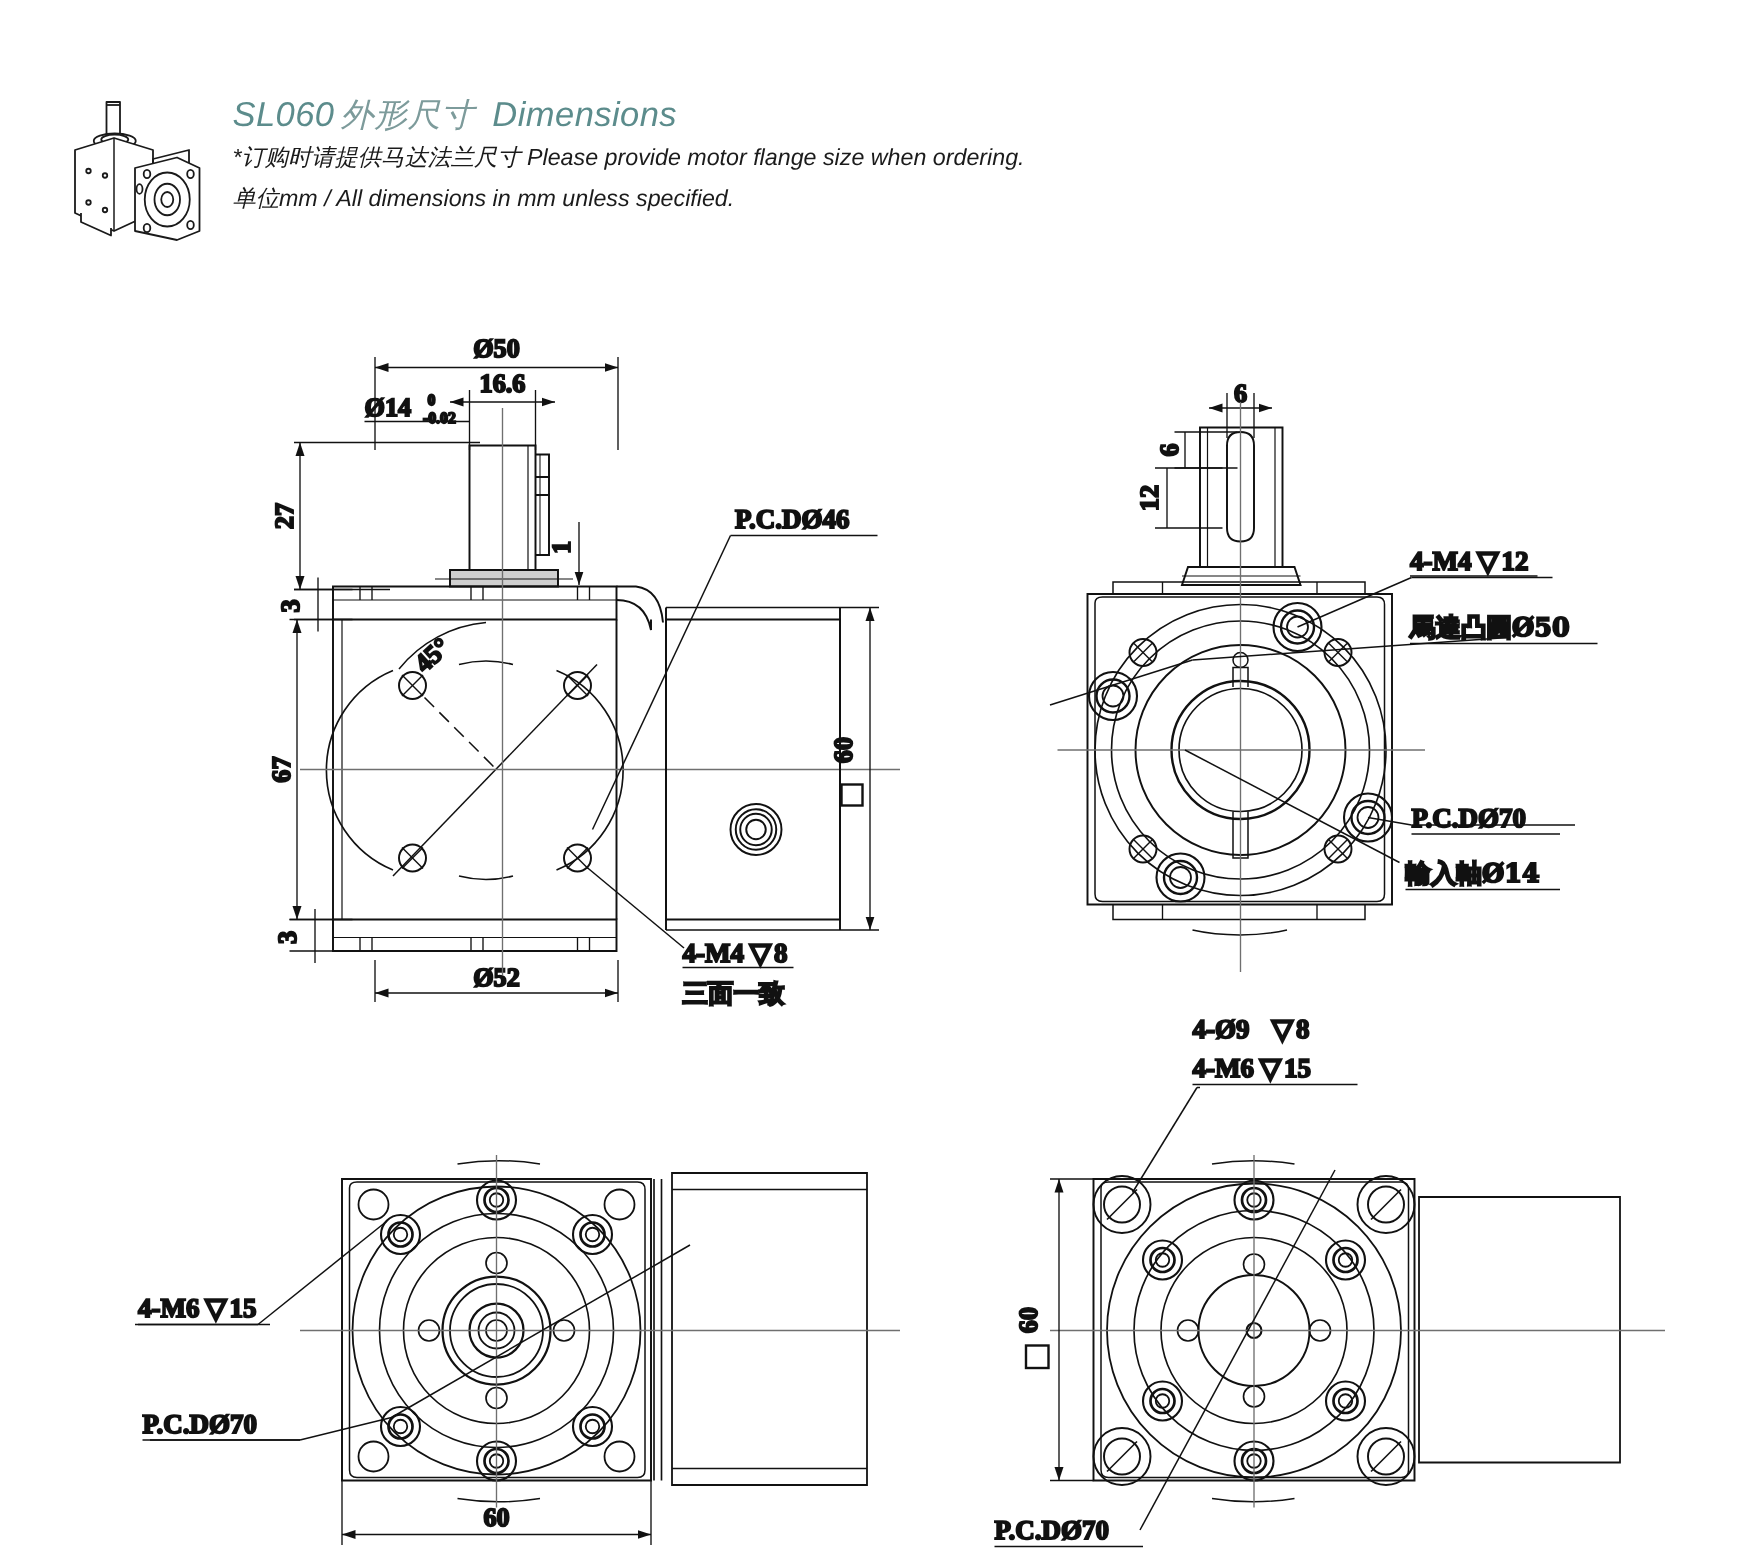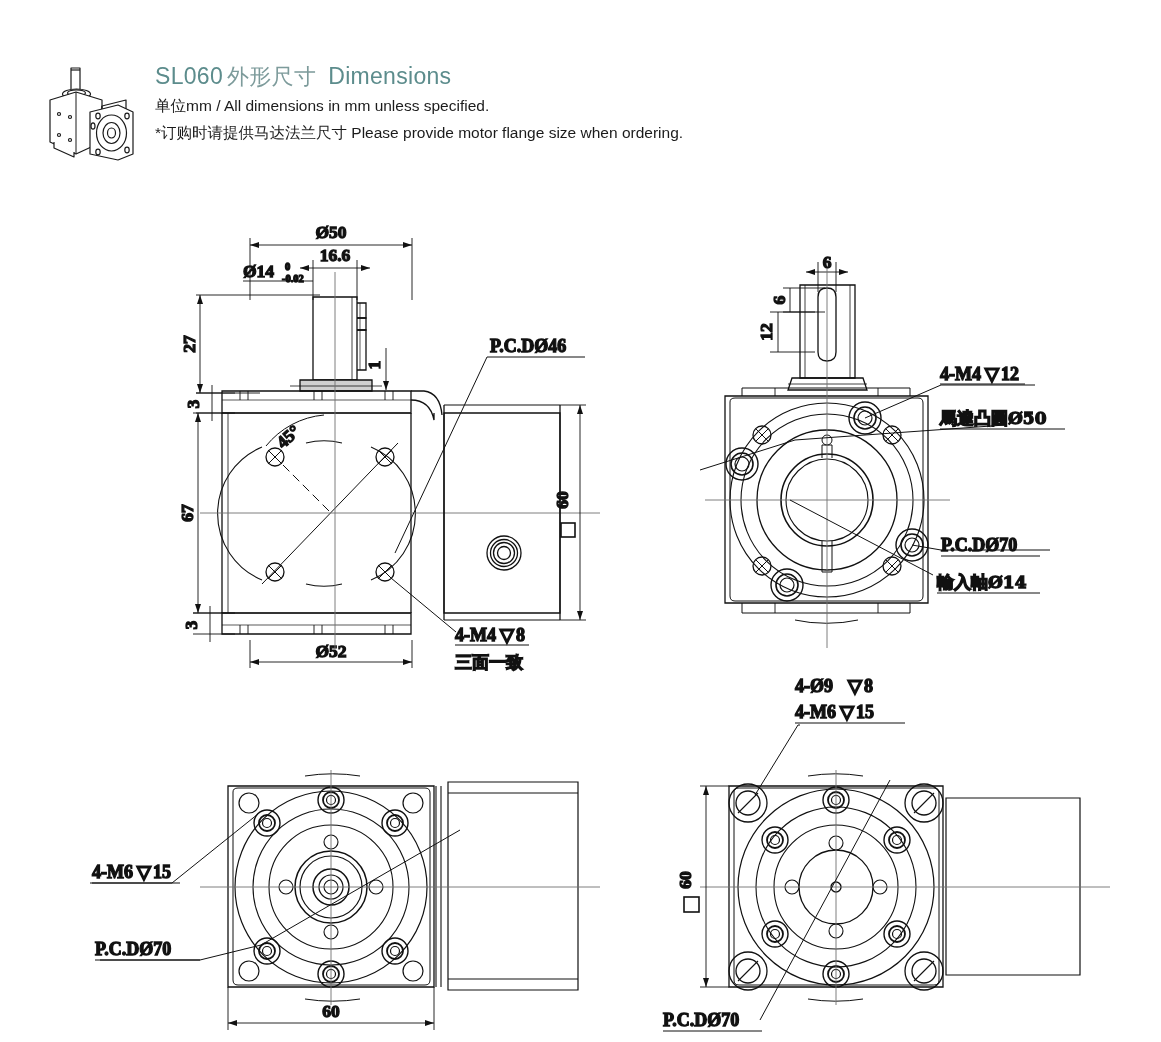--- a/index.html
+++ b/index.html
@@ -33,20 +33,21 @@
     left: 0px;
     top: 2px;
     width: 112px;
     height: 100px;
   }
   .header-text {
     position: absolute;
     left: 115px;
     top: 0px;
     width: 860px;
+    font-style: italic;
   }
   .title {
     font-size: 23px;
     color: #5c8c8c;
     letter-spacing: .3px;
     line-height: 28px;
     white-space: nowrap;
     font-family: "Liberation Sans", sans-serif;
   }
   .title .latin { color: #5c8c8c; }
@@ -129,22 +130,22 @@
         <circle cx="30" cy="76" r="1.5"></circle>
 
         <ellipse cx="53" cy="62" rx="2" ry="3.2"></ellipse>
 
         <path d="M14 78 L14 84 L34 93 L34 88"></path>
       </g>
     </svg>
 
     <div class="header-text">
       <div class="title"><span class="latin">SL060</span><span class="cjk" style="margin-left:4px">外形尺寸</span><span class="latin" style="margin-left:12px">Dimensions</span></div>
+      <div class="subline">*订购时请提供马达法兰尺寸 Please provide motor flange size when ordering.</div>
       <div class="subline">单位mm / All dimensions in mm unless specified.</div>
-      <div class="subline">*订购时请提供马达法兰尺寸 Please provide motor flange size when ordering.</div>
     </div>
   </div>
 
   <svg width="1161" height="1042" viewBox="0 0 1161 1042" style="position:absolute;left:0;top:0">
 
     <defs>
       <marker id="ar" markerWidth="10" markerHeight="8" refX="9" refY="4" orient="auto" markerUnits="userSpaceOnUse">
         <path d="M0,1 L9,4 L0,7 z" fill="#111"></path>
       </marker>
       <marker id="arS" markerWidth="10" markerHeight="8" refX="1" refY="4" orient="auto" markerUnits="userSpaceOnUse">

